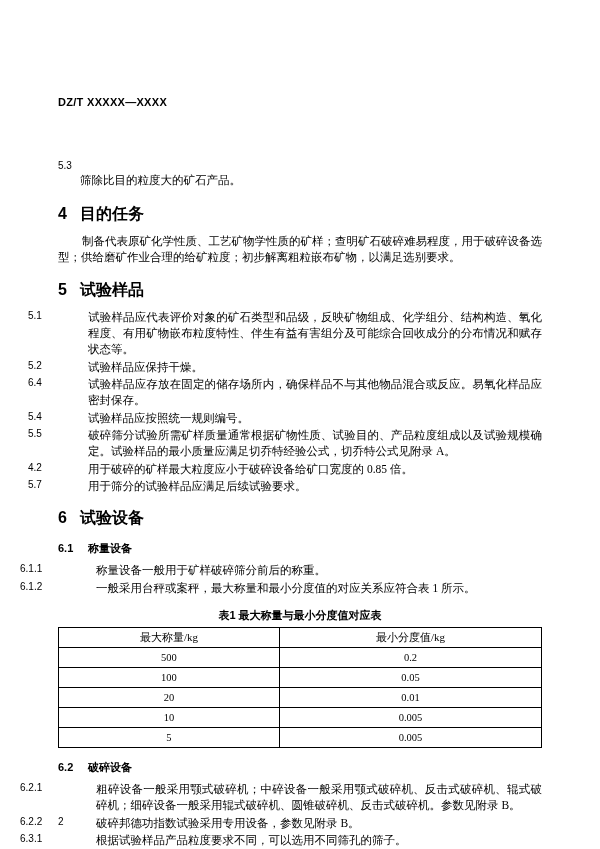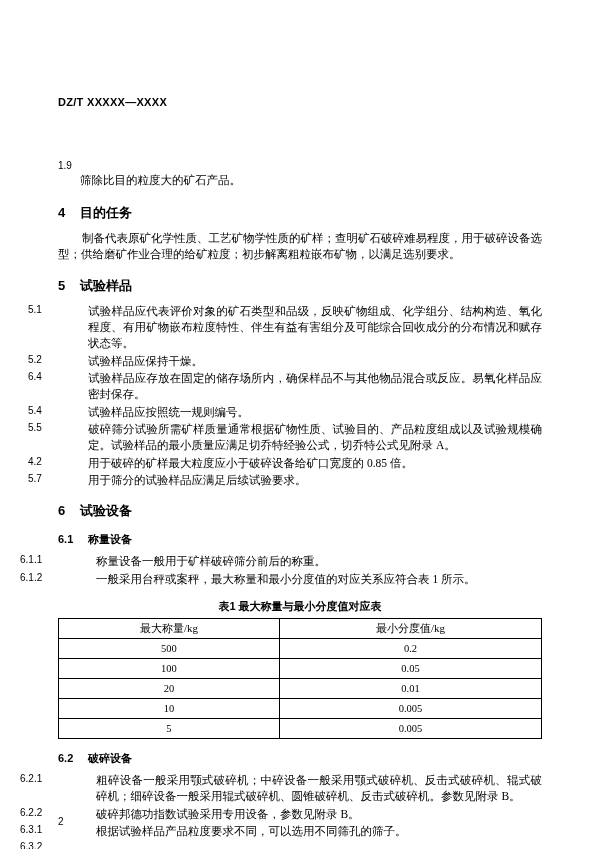--- a/index.html
+++ b/index.html
@@ -46,21 +46,21 @@
     font-weight: bold;
     font-family: "Liberation Serif", serif;
   }
   .term-def {
     font-size: 11.5px;
     padding-left: 22px;
     margin: 0 0 16px 0;
   }
   .h1 {
     font-family: "Liberation Sans", sans-serif;
-    font-size: 13px;
+    font-size: 16px;
     font-weight: bold;
     margin: 14px 0 8px 0;
   }
   .h1 .num {
     display: inline-block;
     width: 22px;
   }
   .h2 {
     font-family: "Liberation Sans", sans-serif;
     font-size: 11px;
@@ -146,21 +146,21 @@
     font-size: 10px;
   }
 </style>
 </head>
 <body>
 
 <div class="page">
 
   <div class="doc-header">DZ/T XXXXX—XXXX</div>
 
-  <div class="clause-num">1.9</div>
+  <div class="clause-num">5.3</div>
   <div class="term-def">筛除比目的粒度大的矿石产品。</div>
 
   <div class="h1">
     <span class="num">4</span><span>目的任务</span>
   </div>
   <div class="indent-para">制备代表原矿化学性质、工艺矿物学性质的矿样；查明矿石破碎难易程度，用于破碎设备选型；供给磨矿作业合理的给矿粒度；初步解离粗粒嵌布矿物，以满足选别要求。</div>
 
   <div class="h1">
     <span class="num">5</span><span>试验样品</span>
   </div>

